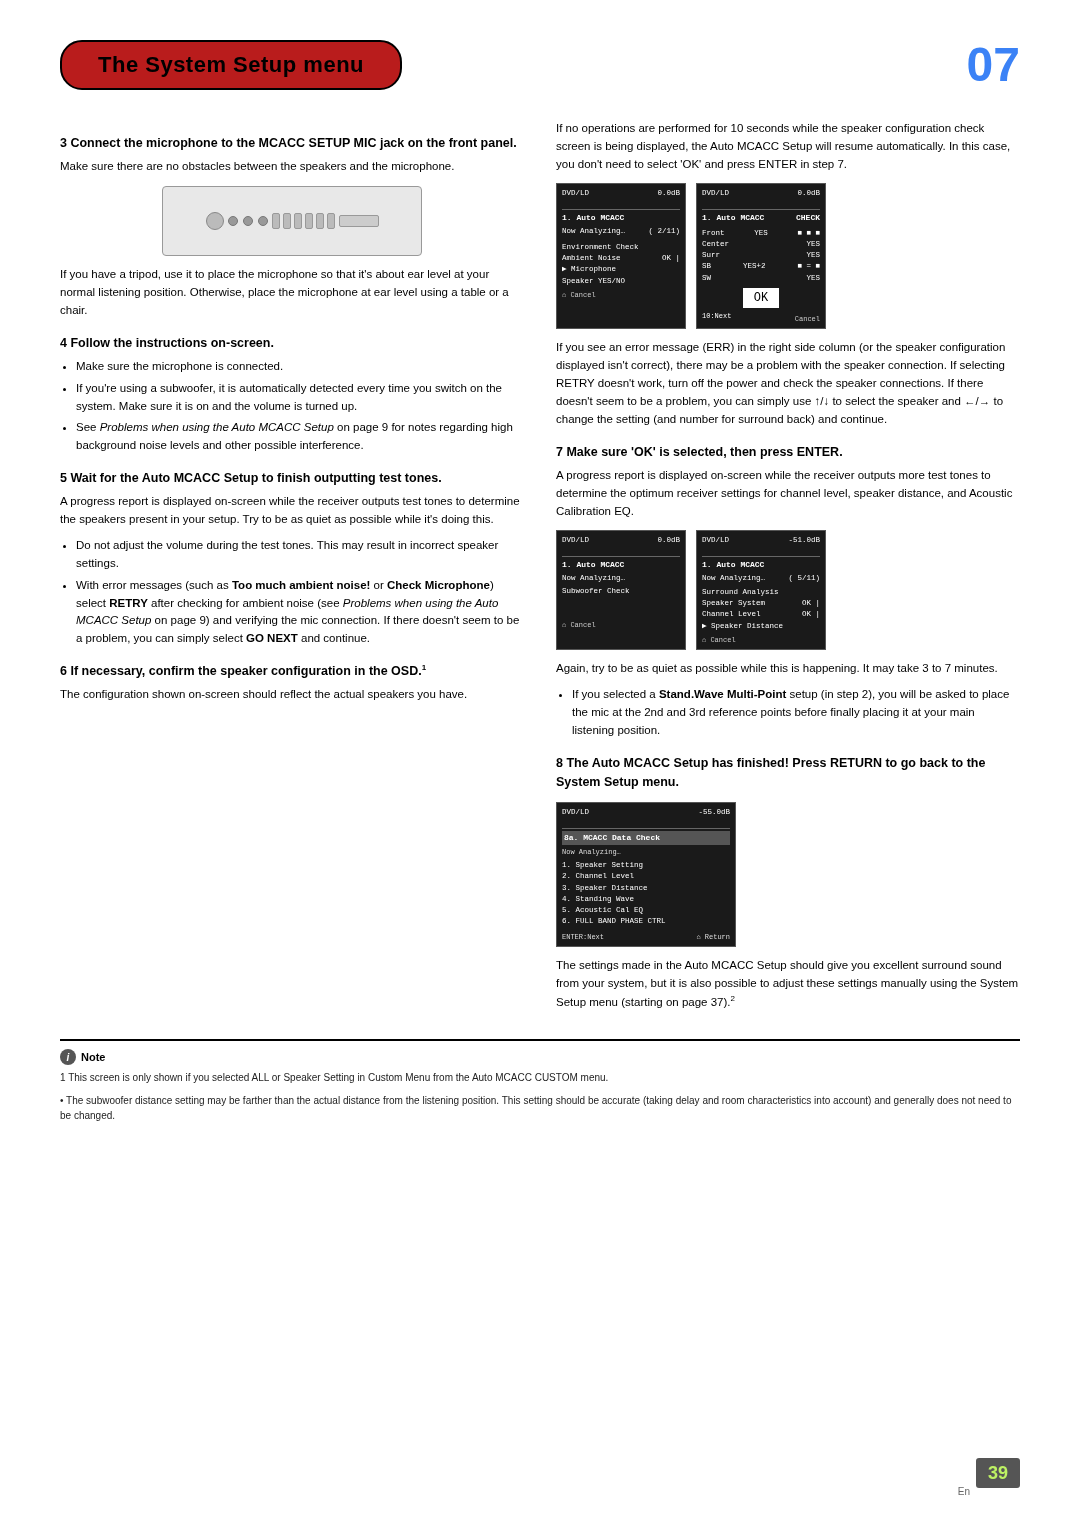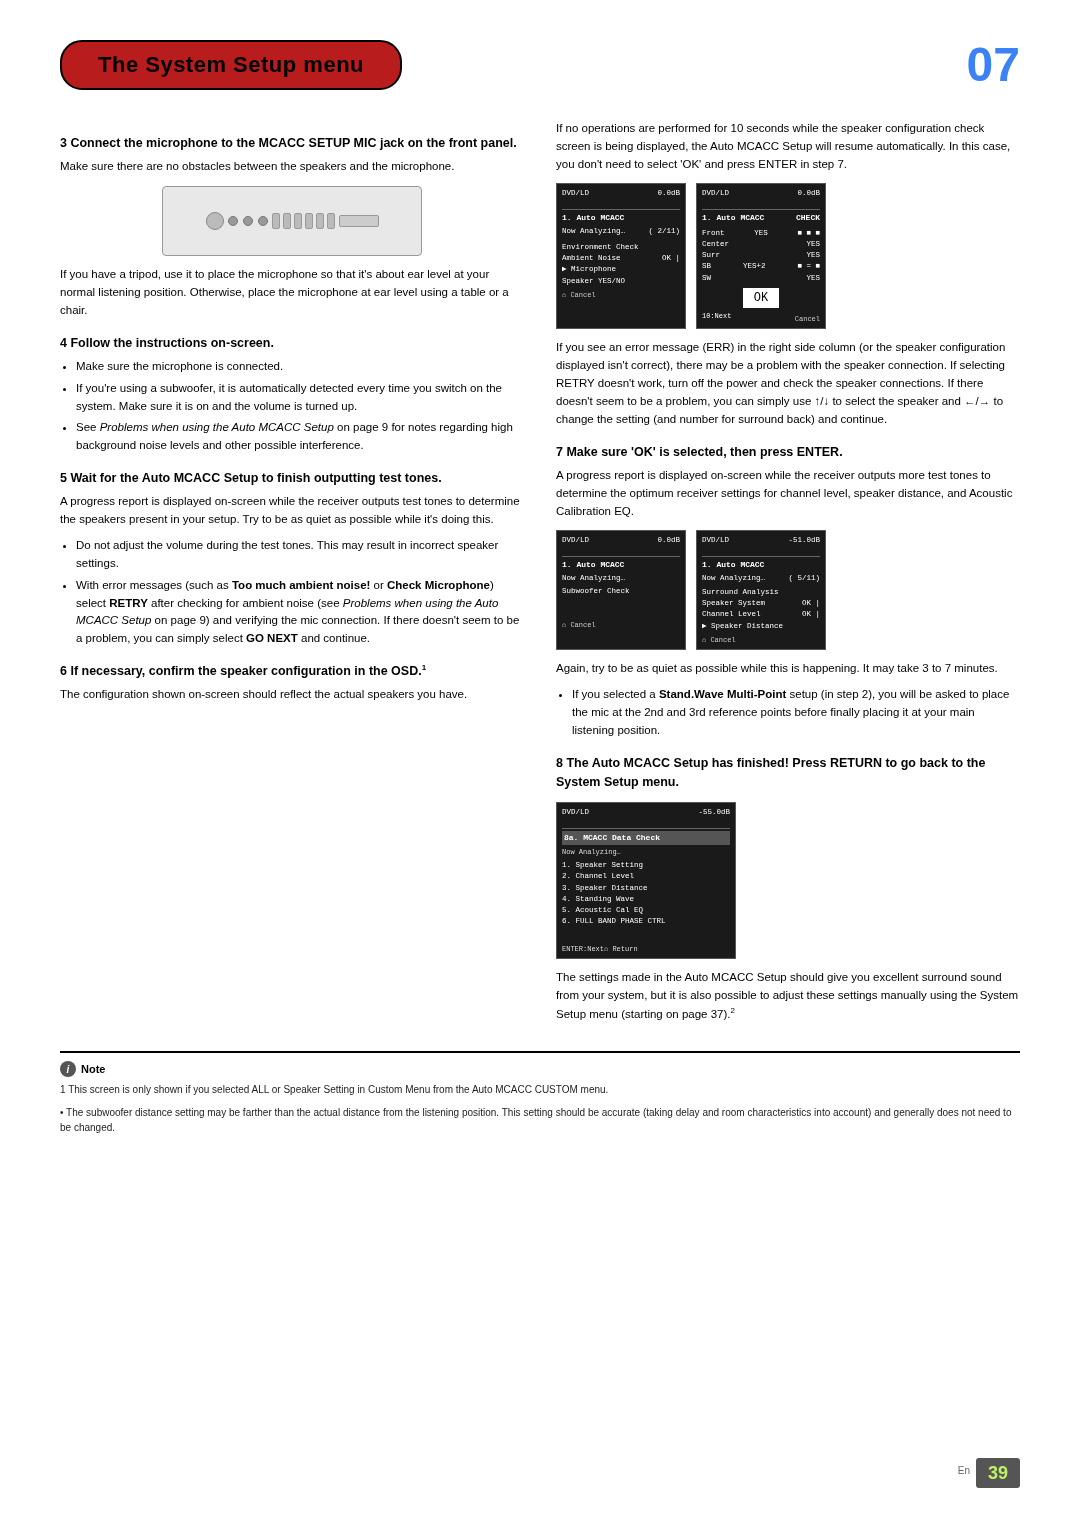--- a/index.html
+++ b/index.html
@@ -227,21 +227,21 @@
       font-weight: bold;
       width: 44px;
       height: 30px;
       display: flex;
       align-items: center;
       justify-content: center;
       border-radius: 3px;
     }
     .page-lang {
       position: absolute;
-      bottom: 52px;
+      bottom: 31px;
       right: 110px;
       font-size: 10px;
       color: #666;
     }
     
     sup { font-size: 8px; vertical-align: super; }
   </style>
 </head>
 <body>
 
@@ -486,21 +486,21 @@
             <div class="s-row">
                 <span>4. Standing Wave</span>
               </div>
             <div class="s-row">
                 <span>5. Acoustic Cal EQ</span>
               </div>
             <div class="s-row">
                 <span>6. FULL BAND PHASE CTRL</span>
               </div>
           </div>
-          <div style="display:flex; margin-top:16px; font-size:7px; color:#ddd;">
+          <div style="display:flex; justify-content:space-between; margin-top:4px; font-size:7px; color:#ddd;">
             <span>ENTER:Next</span>
             <span>⌂ Return</span>
           </div>
         </div>
       </div>
 
       <p>
         <span>The settings made in the Auto MCACC Setup should give you excellent surround sound from your system, but it is also possible to adjust these settings manually using the System Setup menu (starting on page 37).</span><sup>2</sup>
       </p>
 

